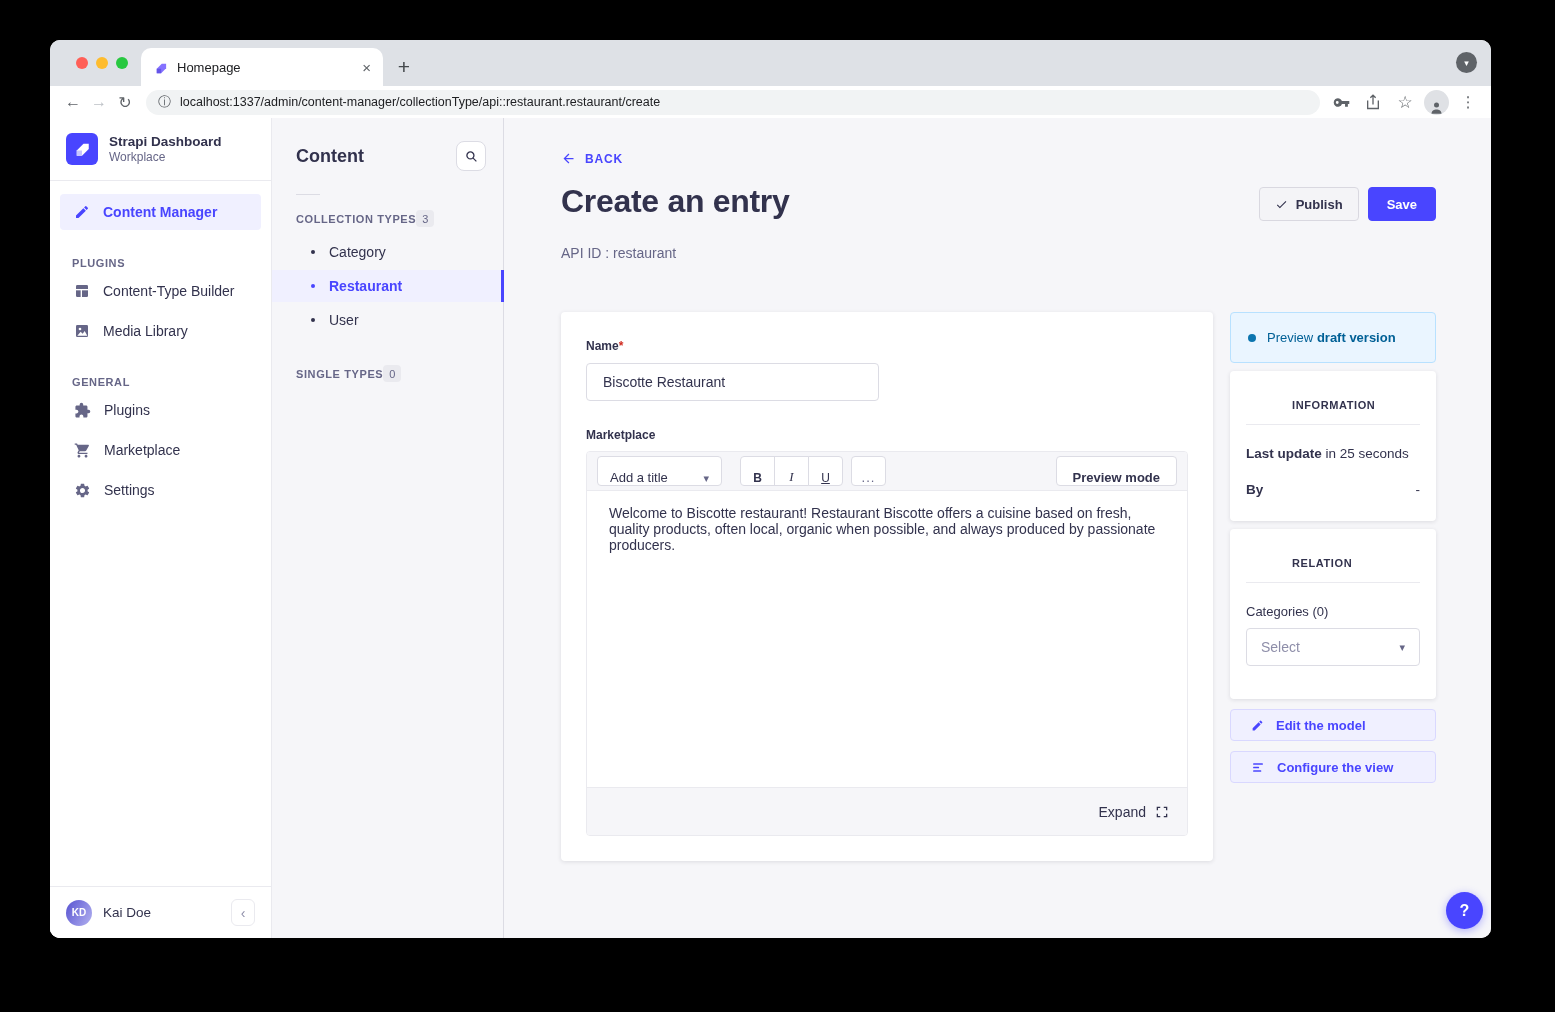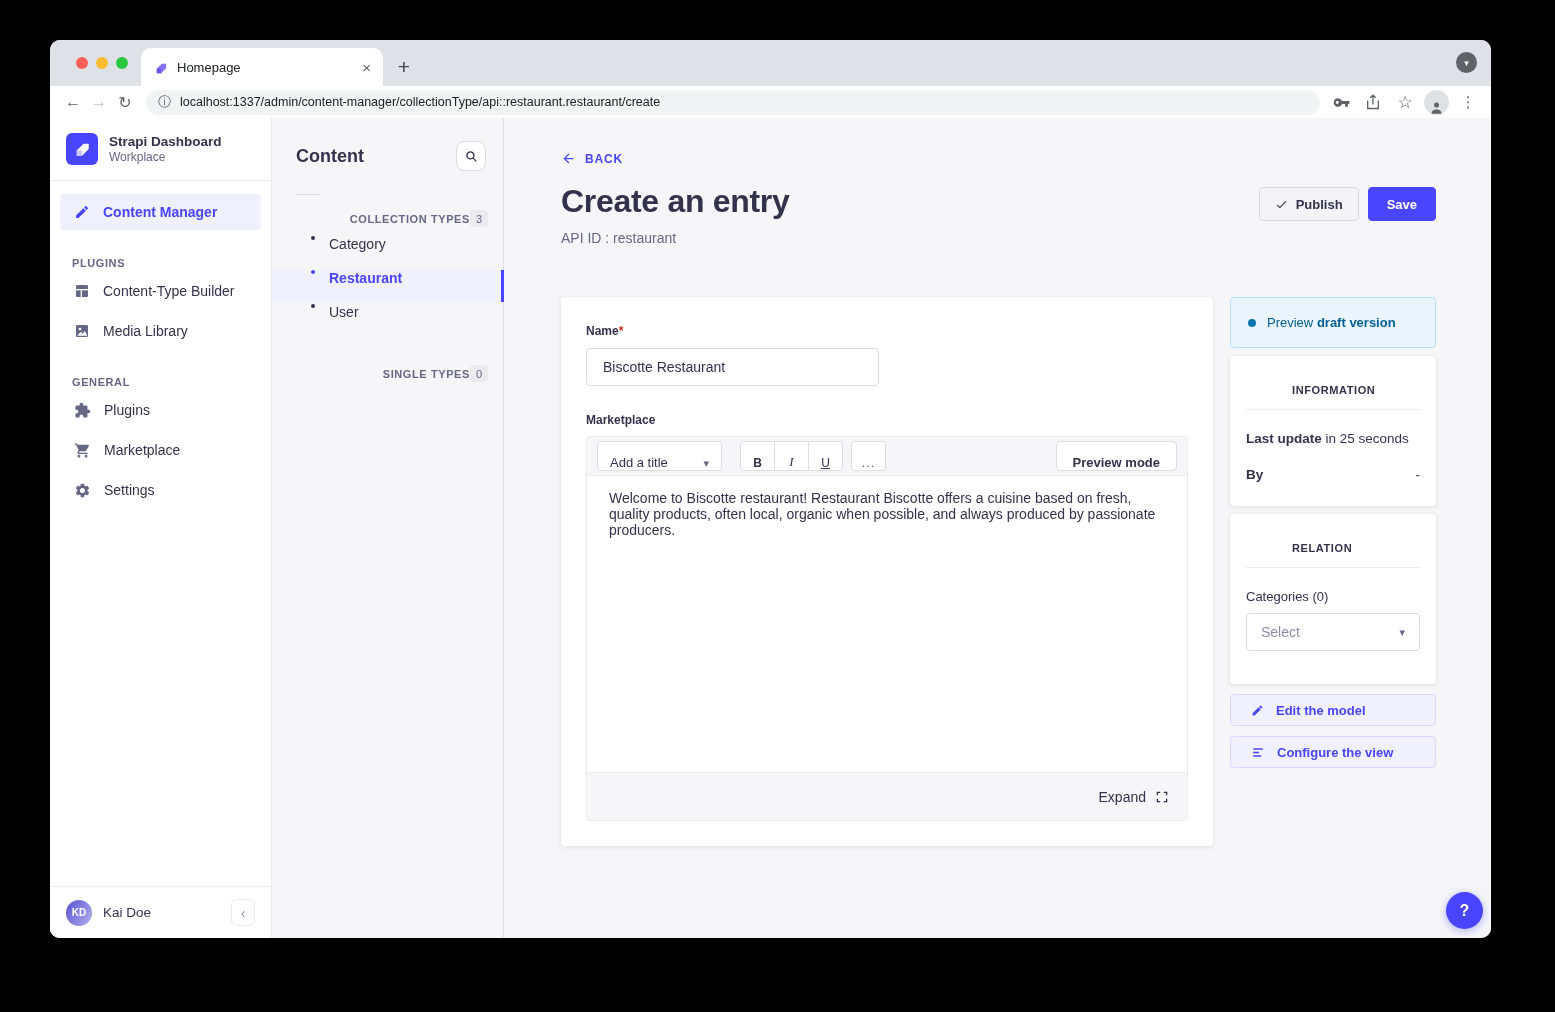--- a/index.html
+++ b/index.html
@@ -60,38 +60,38 @@
   .collapse-btn { width:24px; height:27px; border:1px solid #eaeaef; border-radius:6px; background:#fff;
     color:#8e8ea9; display:flex; align-items:center; justify-content:center; font-size:14px; }
 
   
   .subnav { width:232px; background:#f6f6f9; border-right:1px solid #dcdce4; padding-top:23px; flex:none; position:relative; }
   .subnav-header { display:flex; justify-content:space-between; align-items:center; padding:0 17px 0 24px; }
   .subnav-title { font-size:18px; font-weight:bold; color:#32324d; }
   .search-btn { width:30px; height:30px; background:#fff; border:1px solid #dcdce4; border-radius:8px;
     display:flex; align-items:center; justify-content:center; }
   .subnav-divider { width:24px; height:1px; background:#dcdce4; margin:23px 0 14px 24px; }
-  .group-header { display:flex; justify-content:flex-end; padding:0 15px 0 24px; align-items:center; margin:15px 0 9px; }
+  .group-header { display:flex; justify-content:flex-start; padding:0 15px 0 24px; align-items:center; margin:15px 0 9px; }
   .group-label { font-size:11px; font-weight:bold; color:#666687; letter-spacing:.6px; }
   .count-badge { min-width:18px; height:17px; background:#eaeaef; border-radius:4px; color:#666687;
     font-size:11px; display:flex; align-items:center; justify-content:center; padding:0 5px; }
-  .type-item { height:32px; margin:2px 0; display:flex; align-items:flex-start; gap:14px; padding-left:39px;
+  .type-item { height:32px; margin:2px 0; display:flex; align-items:center; gap:14px; padding-left:39px;
     font-size:14px; color:#32324d; position:relative; }
   .bullet { width:4px; height:4px; border-radius:50%; background:#32324d; flex:none; }
   .type-item.active { background:#f0f0ff; color:#4945ff; font-weight:bold; }
   .type-item.active .bullet { background:#4945ff; }
   .type-item.active::after { content:""; position:absolute; right:-1px; top:0; bottom:0; width:3px; background:#4945ff; }
 
   
   .main { flex:1; padding:33px 55px 0 57px; min-width:0; }
   .back-row { display:inline-flex; align-items:center; gap:9px; color:#4945ff; text-decoration:none; }
   .back-label { font-size:12px; font-weight:bold; letter-spacing:.8px; }
   .title-row { display:flex; justify-content:space-between; align-items:flex-start; margin-top:13px; }
   .page-title { font-size:32px; font-weight:bold; color:#32324d; letter-spacing:-.3px; }
-  .page-subtitle { font-size:14px; color:#666687; margin-top:10px; }
+  .page-subtitle { font-size:14px; color:#666687; margin-top:25px; }
   .actions { display:flex; gap:9px; margin-top:4px; }
   .btn { height:34px; border-radius:4px; display:flex; align-items:center; gap:8px; font-size:13px; font-weight:bold; }
   .btn-publish { padding:0 15px; background:#f4f4f7; border:1px solid #d9d8e0; color:#32324d; }
   .btn-save { padding:0 18px; background:#4945ff; border:1px solid #4945ff; color:#fff; }
 
   .content-row { display:flex; gap:17px; margin-top:51px; }
   .card { width:652px; height:549px; background:#fff; border-radius:4px; padding:24px 25px; flex:none;
     box-shadow:0 1px 4px rgba(33,33,52,.12); }
   .field-label { font-size:12px; font-weight:bold; color:#32324d; }
   .req { color:#d02b20; }

